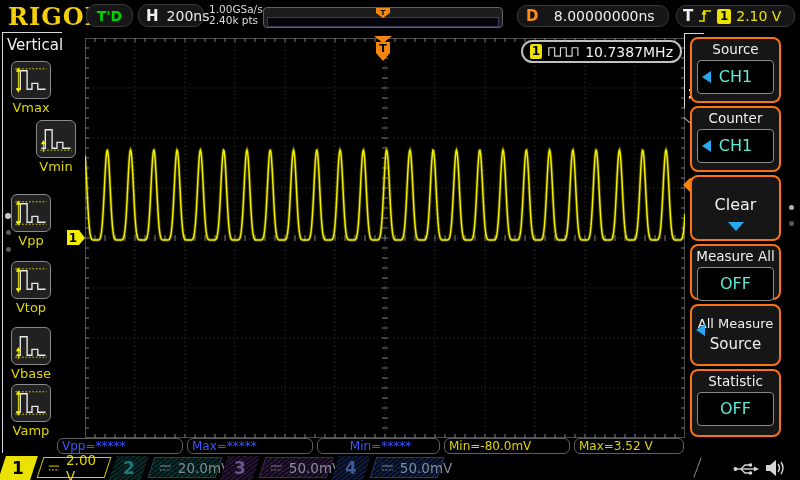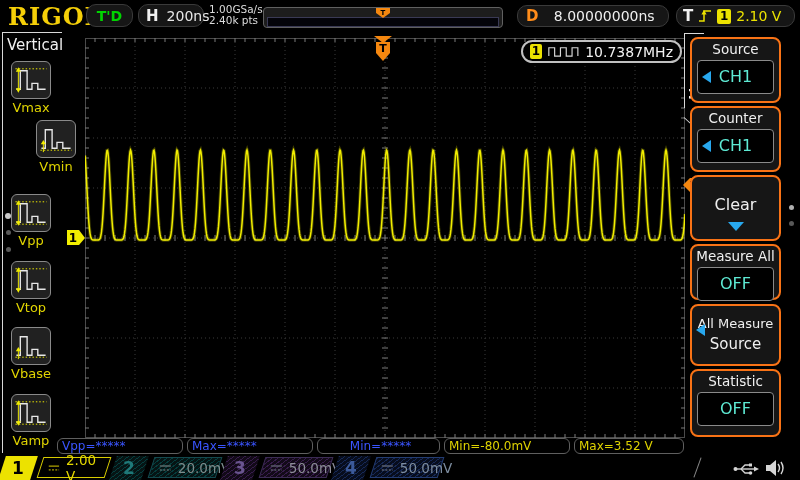--- a/index.html
+++ b/index.html
@@ -191,21 +191,21 @@
          <svg width="38" height="36" viewBox="0 0 38 37">
            <path d="M4,28 H8 V9 H15 V28 H20 V22 H26 V28 H34" fill="none" stroke="#e8e8e8" stroke-width="1.4"></path>
 
            <line x1="3" y1="30" x2="35" y2="30" stroke="#f2ee00" stroke-dasharray="1.5,2"></line>
            <line x1="6" y1="23" x2="6" y2="32" stroke="#f2ee00"></line>
             <path d="M6,19.5 l-2.6,4.5 h5.2 z" fill="#f2ee00"></path>
          </svg>
        </div>
        <div class="item-label">Vbase</div>
       </div>
-      <div class="left-item" style="top: 394px;">
+      <div class="left-item" style="top: 384px;">
         <div class="icon-box">
          <svg width="38" height="36" viewBox="0 0 38 37">
            <path d="M4,28 H8 V9 H15 V28 H20 V22 H26 V28 H34" fill="none" stroke="#e8e8e8" stroke-width="1.4"></path>
            <line x1="3" y1="7" x2="35" y2="7" stroke="#f2ee00" stroke-dasharray="1.5,2"></line>
            <line x1="3" y1="30" x2="35" y2="30" stroke="#f2ee00" stroke-dasharray="1.5,2"></line>
            <line x1="6" y1="9" x2="6" y2="28" stroke="#f2ee00"></line>
             <path d="M6,5.5 l-2.6,4.5 h5.2 z" fill="#f2ee00"></path>
             <path d="M6,31.5 l-2.6,-4.5 h5.2 z" fill="#f2ee00"></path>
          </svg>
        </div>

